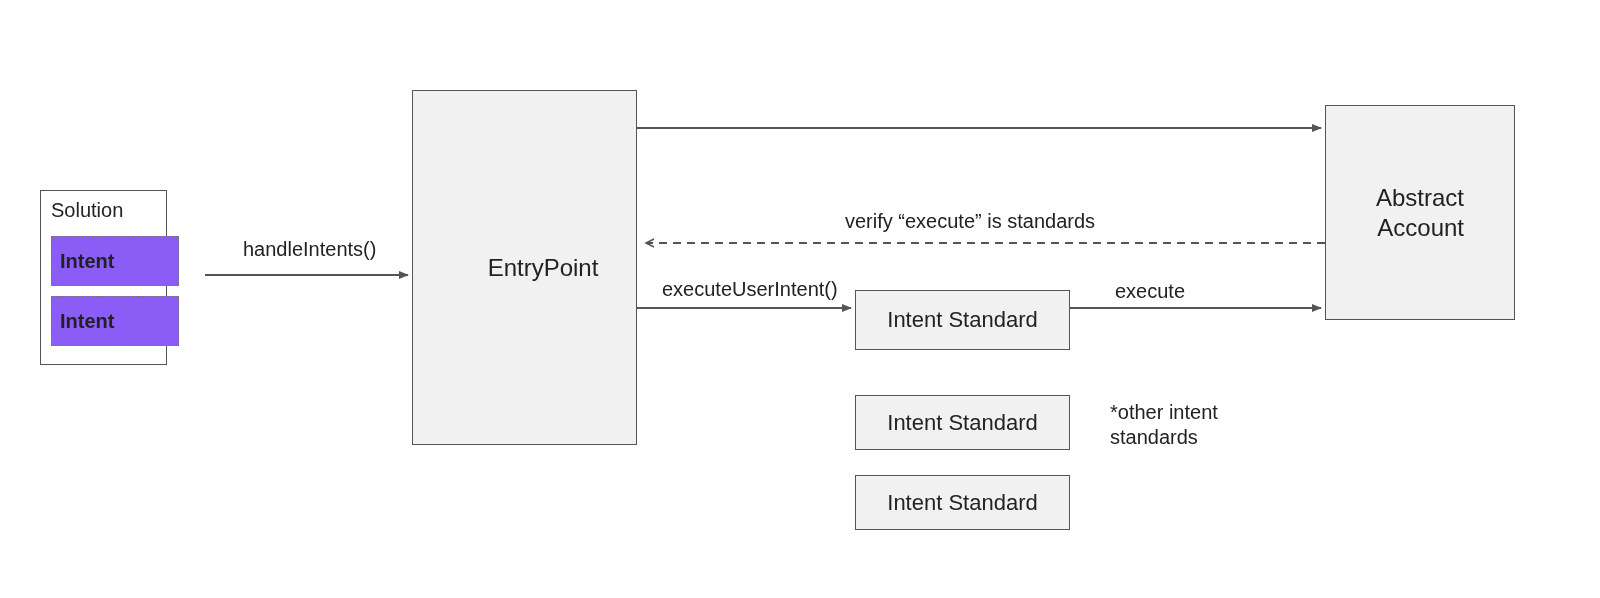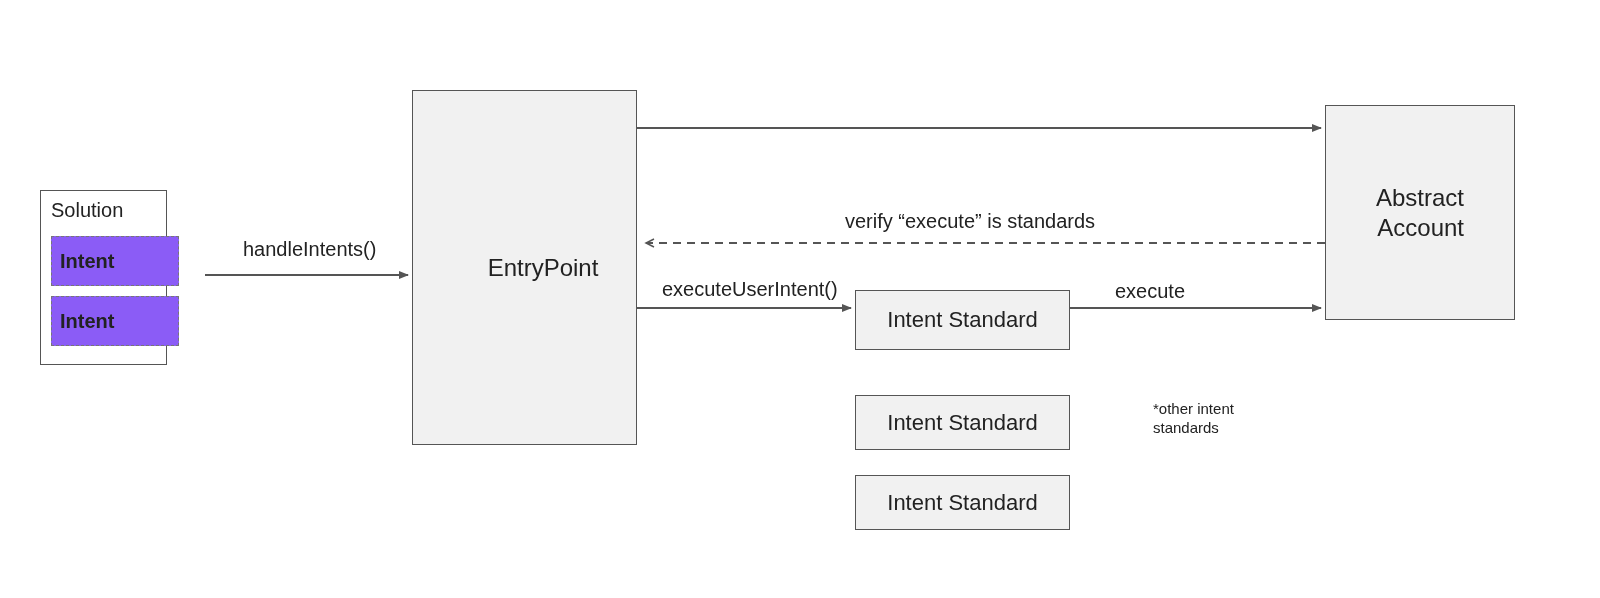--- a/index.html
+++ b/index.html
@@ -44,24 +44,23 @@
     font-weight: bold;
   }
   .label {
     position: absolute;
     font-size: 20px;
     color: #222;
     white-space: nowrap;
   }
   .note {
     position: absolute;
-    font-size: 15px;
+    font-size: 20px;
     color: #222;
     line-height: 1.25;
-    margin-left: 43px;
   }
   svg.overlay {
     position: absolute;
     left: 0; top: 0;
     width: 1600px;
     height: 598px;
     pointer-events: none;
   }
   .arrow-line { stroke: #555; stroke-width: 1.8; fill: none; }
   .arrow-dashed { stroke: #555; stroke-width: 1.8; fill: none; stroke-dasharray: 8 6; }

